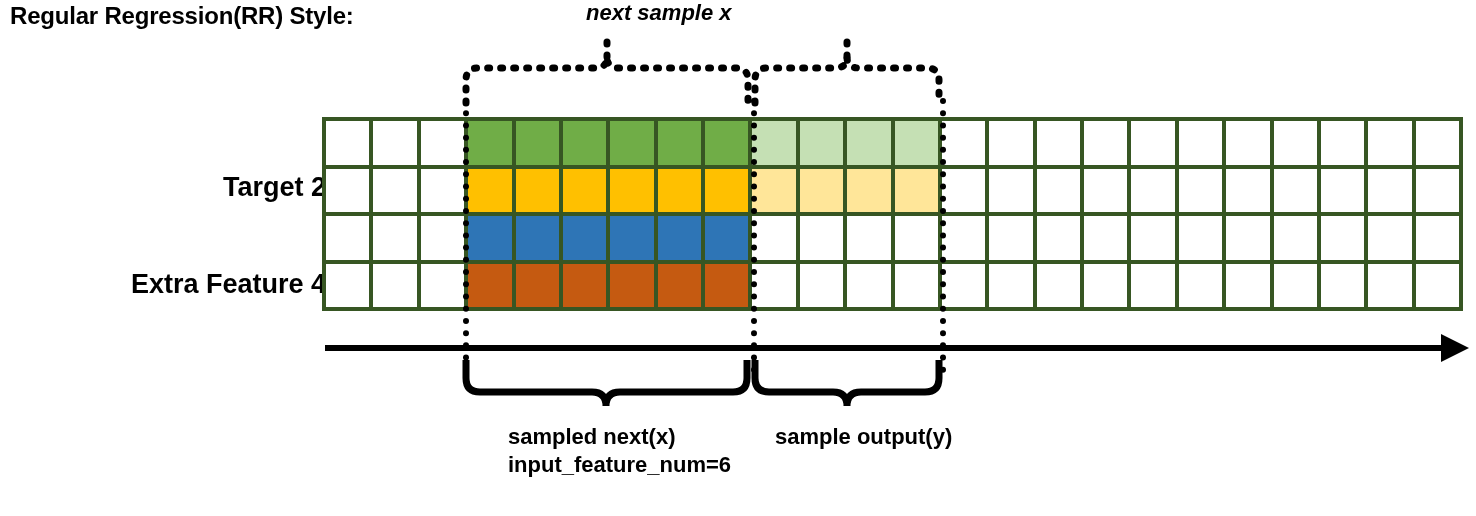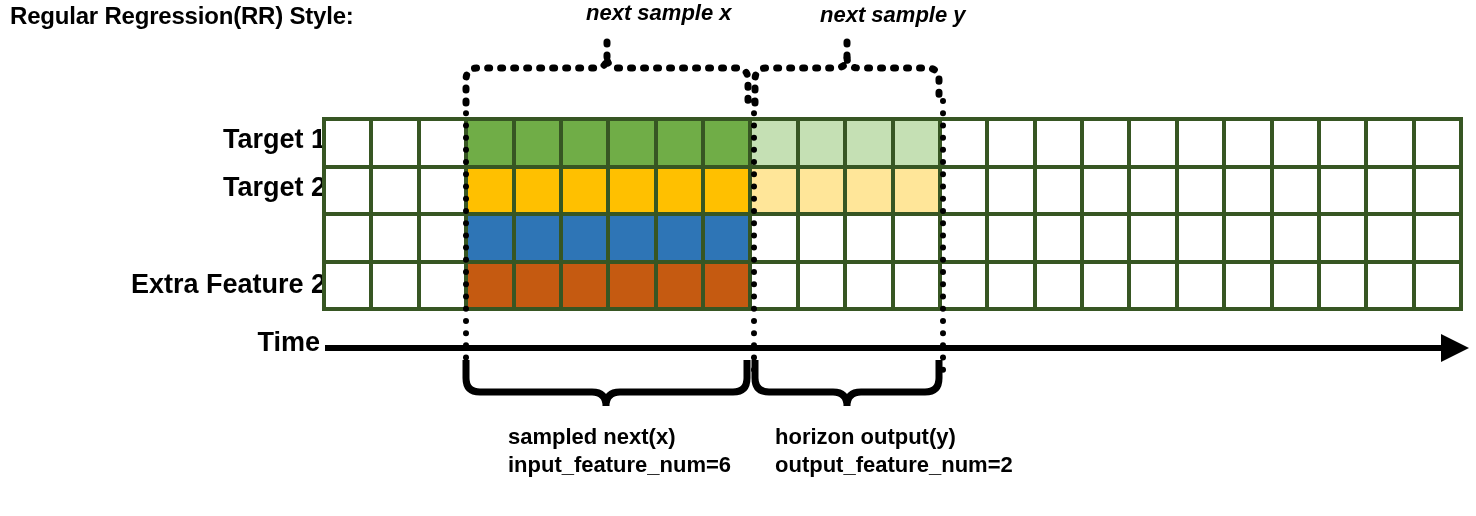--- a/index.html
+++ b/index.html
@@ -55,24 +55,22 @@
   .cap-out{left:775px;top:423px;}
   .cap-bot div{display:block;}
 </style>
 </head>
 <body>
 
 <div id="stage">
 
   <div class="title">Regular Regression(RR) Style:</div>
 
-  <div class="rowlabel rl0">Target 1</div>
   <div class="rowlabel rl1">Target 2</div>
-  <div class="rowlabel rl3">Extra Feature 2</div>
-  <div class="timelabel">Time</div>
+  <div class="rowlabel rl3">Extra Feature 4</div>
 
   <div id="grid">
       <div class="cell" style="background: rgb(255, 255, 255);"></div>
       <div class="cell" style="background: rgb(255, 255, 255);"></div>
       <div class="cell" style="background: rgb(255, 255, 255);"></div>
       <div class="cell" style="background: rgb(112, 173, 71);"></div>
       <div class="cell" style="background: rgb(112, 173, 71);"></div>
       <div class="cell" style="background: rgb(112, 173, 71);"></div>
       <div class="cell" style="background: rgb(112, 173, 71);"></div>
       <div class="cell" style="background: rgb(112, 173, 71);"></div>
@@ -181,24 +179,22 @@
 
     <path fill="none" stroke="#000" stroke-width="7" stroke-linecap="round" stroke-dasharray="2 11" d="M 607 57 L 607 38"></path>
     <path fill="none" stroke="#000" stroke-width="7" stroke-linecap="round" stroke-dasharray="2 11" d="M 847 57 L 847 38"></path>
 
     <path fill="none" stroke="#000" stroke-width="7" stroke-linecap="butt" d="M 466 360 L 466 378 Q 466 392 480 392 L 592 392 Q 606 392 606 406 Q 606 392 620 392 L 733 392 Q 747 392 747 378 L 747 360"></path>
 
     <path fill="none" stroke="#000" stroke-width="7" stroke-linecap="butt" d="M 755 360 L 755 378 Q 755 392 769 392 L 833 392 Q 847 392 847 406 Q 847 392 861 392 L 925 392 Q 939 392 939 378 L 939 360"></path>
   </svg>
 
   <div class="cap-top cap-x">next sample x</div>
-  <div class="cap-top cap-y">next sample y</div>
 
   <div class="cap-bot cap-in">
     <div>sampled next(x)</div>
     <div>input_feature_num=6</div>
   </div>
   <div class="cap-bot cap-out">
-    <div>horizon output(y)</div>
-    <div>output_feature_num=2</div>
+    <div>sample output(y)</div>
   </div>
 
 </div>
 
 </body></html>

